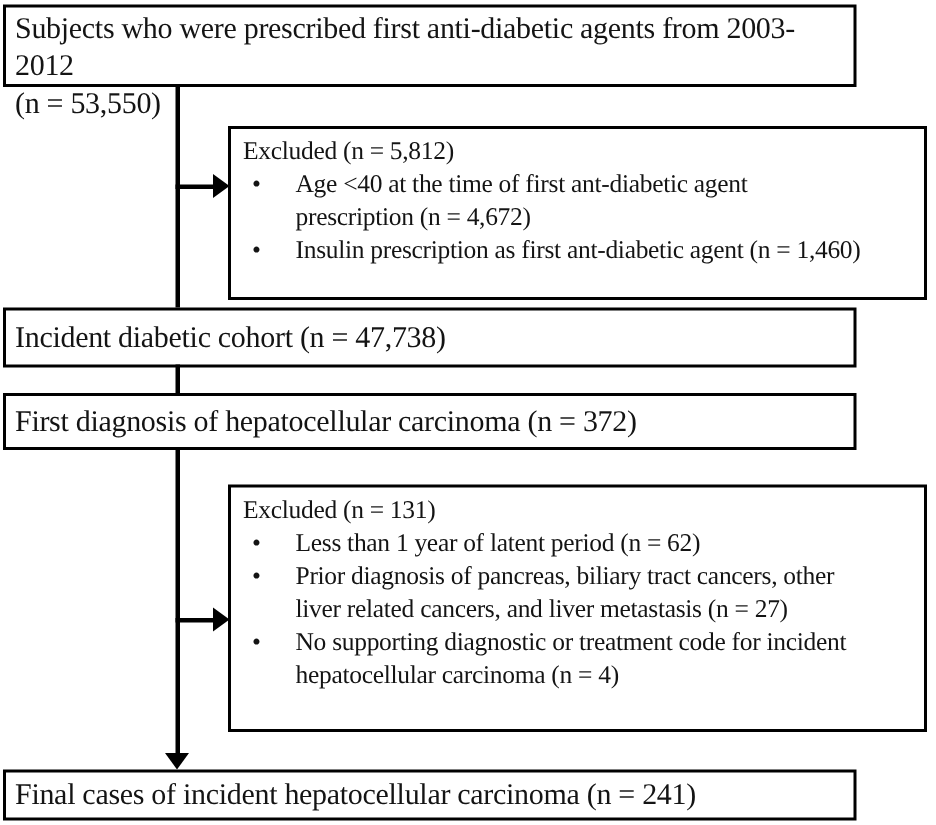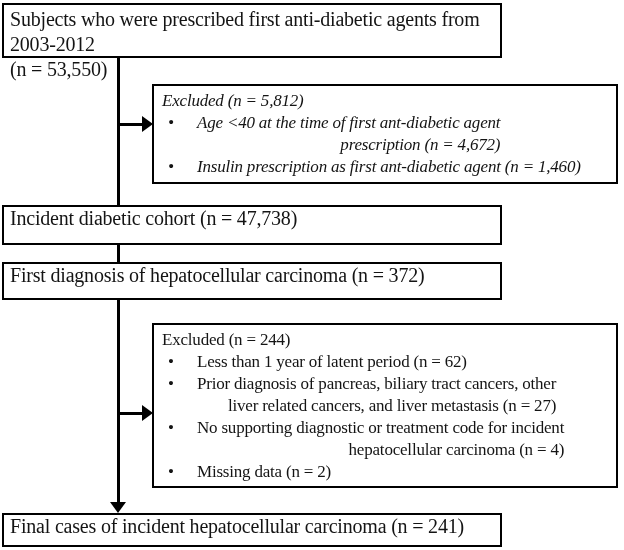--- a/index.html
+++ b/index.html
@@ -13,27 +13,27 @@
     overflow: hidden;
   }
   .box {
     position: absolute;
     box-sizing: border-box;
     border: 2px solid #000000;
     background: #ffffff;
   }
   .main-box {
     left: 2px;
-    width: 500px;
+    width: 569px;
     font-size: 20px;
     letter-spacing: -0.2px;
   }
   .single-line {
     display: flex;
-    align-items: flex-start;
+    align-items: center;
     padding-left: 6px;
   }
   #box-subjects {
     top: 3px;
     height: 55px;
     padding: 2px 6px;
     line-height: 25px;
     white-space: pre-line;
   }
   #box-incident   { top: 205px; height: 40px; }
@@ -41,29 +41,29 @@
   #box-final      { top: 513px; height: 34px; }
 
   .side-box {
     left: 152px;
     width: 466px;
     font-size: 17px;
     line-height: 22px;
     letter-spacing: -0.2px;
     padding: 4px 8px 0 8px;
   }
-  #box-excluded-1 { top: 84px;  height: 100px; font-style: italic; }
+  #box-excluded-1 { top: 84px;  height: 116px; }
   #box-excluded-2 { top: 323px; height: 165px; }
 
   .ex-title { white-space: pre-line; }
   .ex-items { list-style: none; margin: 0; padding: 0; }
   .ex-item  { display: flex; }
   .bullet-marker { flex: none; width: 29px; padding-left: 6px; }
   .bullet-marker::before { content: "\2022"; }
-  .ex-text  { white-space: pre-line; text-align: right; }
+  .ex-text  { white-space: pre-line; }
 
   .vline { position: absolute; left: 117px; width: 3px; background: #000000; }
   #vline-top    { top: 57px;  height: 150px; }
   #vline-mid    { top: 243px; height: 21px; }
   #vline-bottom { top: 298px; height: 206px; }
 
   .hline { position: absolute; height: 3px; background: #000000; }
   #harrow-1-line { left: 117px; top: 123px; width: 27px; }
   #harrow-2-line { left: 117px; top: 412px; width: 27px; }
 
@@ -121,40 +121,36 @@
   <div class="box main-box single-line" id="box-first-dx">
     <span>First diagnosis of hepatocellular carcinoma (n = 372)</span>
   </div>
 
   <div class="vline" id="vline-bottom"></div>
 
   <div class="hline" id="harrow-2-line"></div>
   <div class="arrow-right" id="harrow-2-head"></div>
 
   <div class="box side-box" id="box-excluded-2">
-    <div class="ex-title">Excluded (n = 244)</div>
+    <div class="ex-title">Excluded (n = 131)</div>
     <ul class="ex-items">
       <li class="ex-item">
         <span class="bullet-marker"></span>
         <span class="ex-text">Less than 1 year of latent period (n = 62)</span>
       </li>
       <li class="ex-item">
         <span class="bullet-marker"></span>
         <span class="ex-text">Prior diagnosis of pancreas, biliary tract cancers, other
 liver related cancers, and liver metastasis (n = 27)</span>
       </li>
       <li class="ex-item">
         <span class="bullet-marker"></span>
         <span class="ex-text">No supporting diagnostic or treatment code for incident
 hepatocellular carcinoma (n = 4)</span>
       </li>
-      <li class="ex-item">
-        <span class="bullet-marker"></span>
-        <span class="ex-text">Missing data (n = 2)</span>
-      </li>
     </ul>
   </div>
 
   <div class="arrow-down" id="darrow-head"></div>
 
   <div class="box main-box single-line" id="box-final">
     <span>Final cases of incident hepatocellular carcinoma (n = 241)</span>
   </div>
 
 </div>

